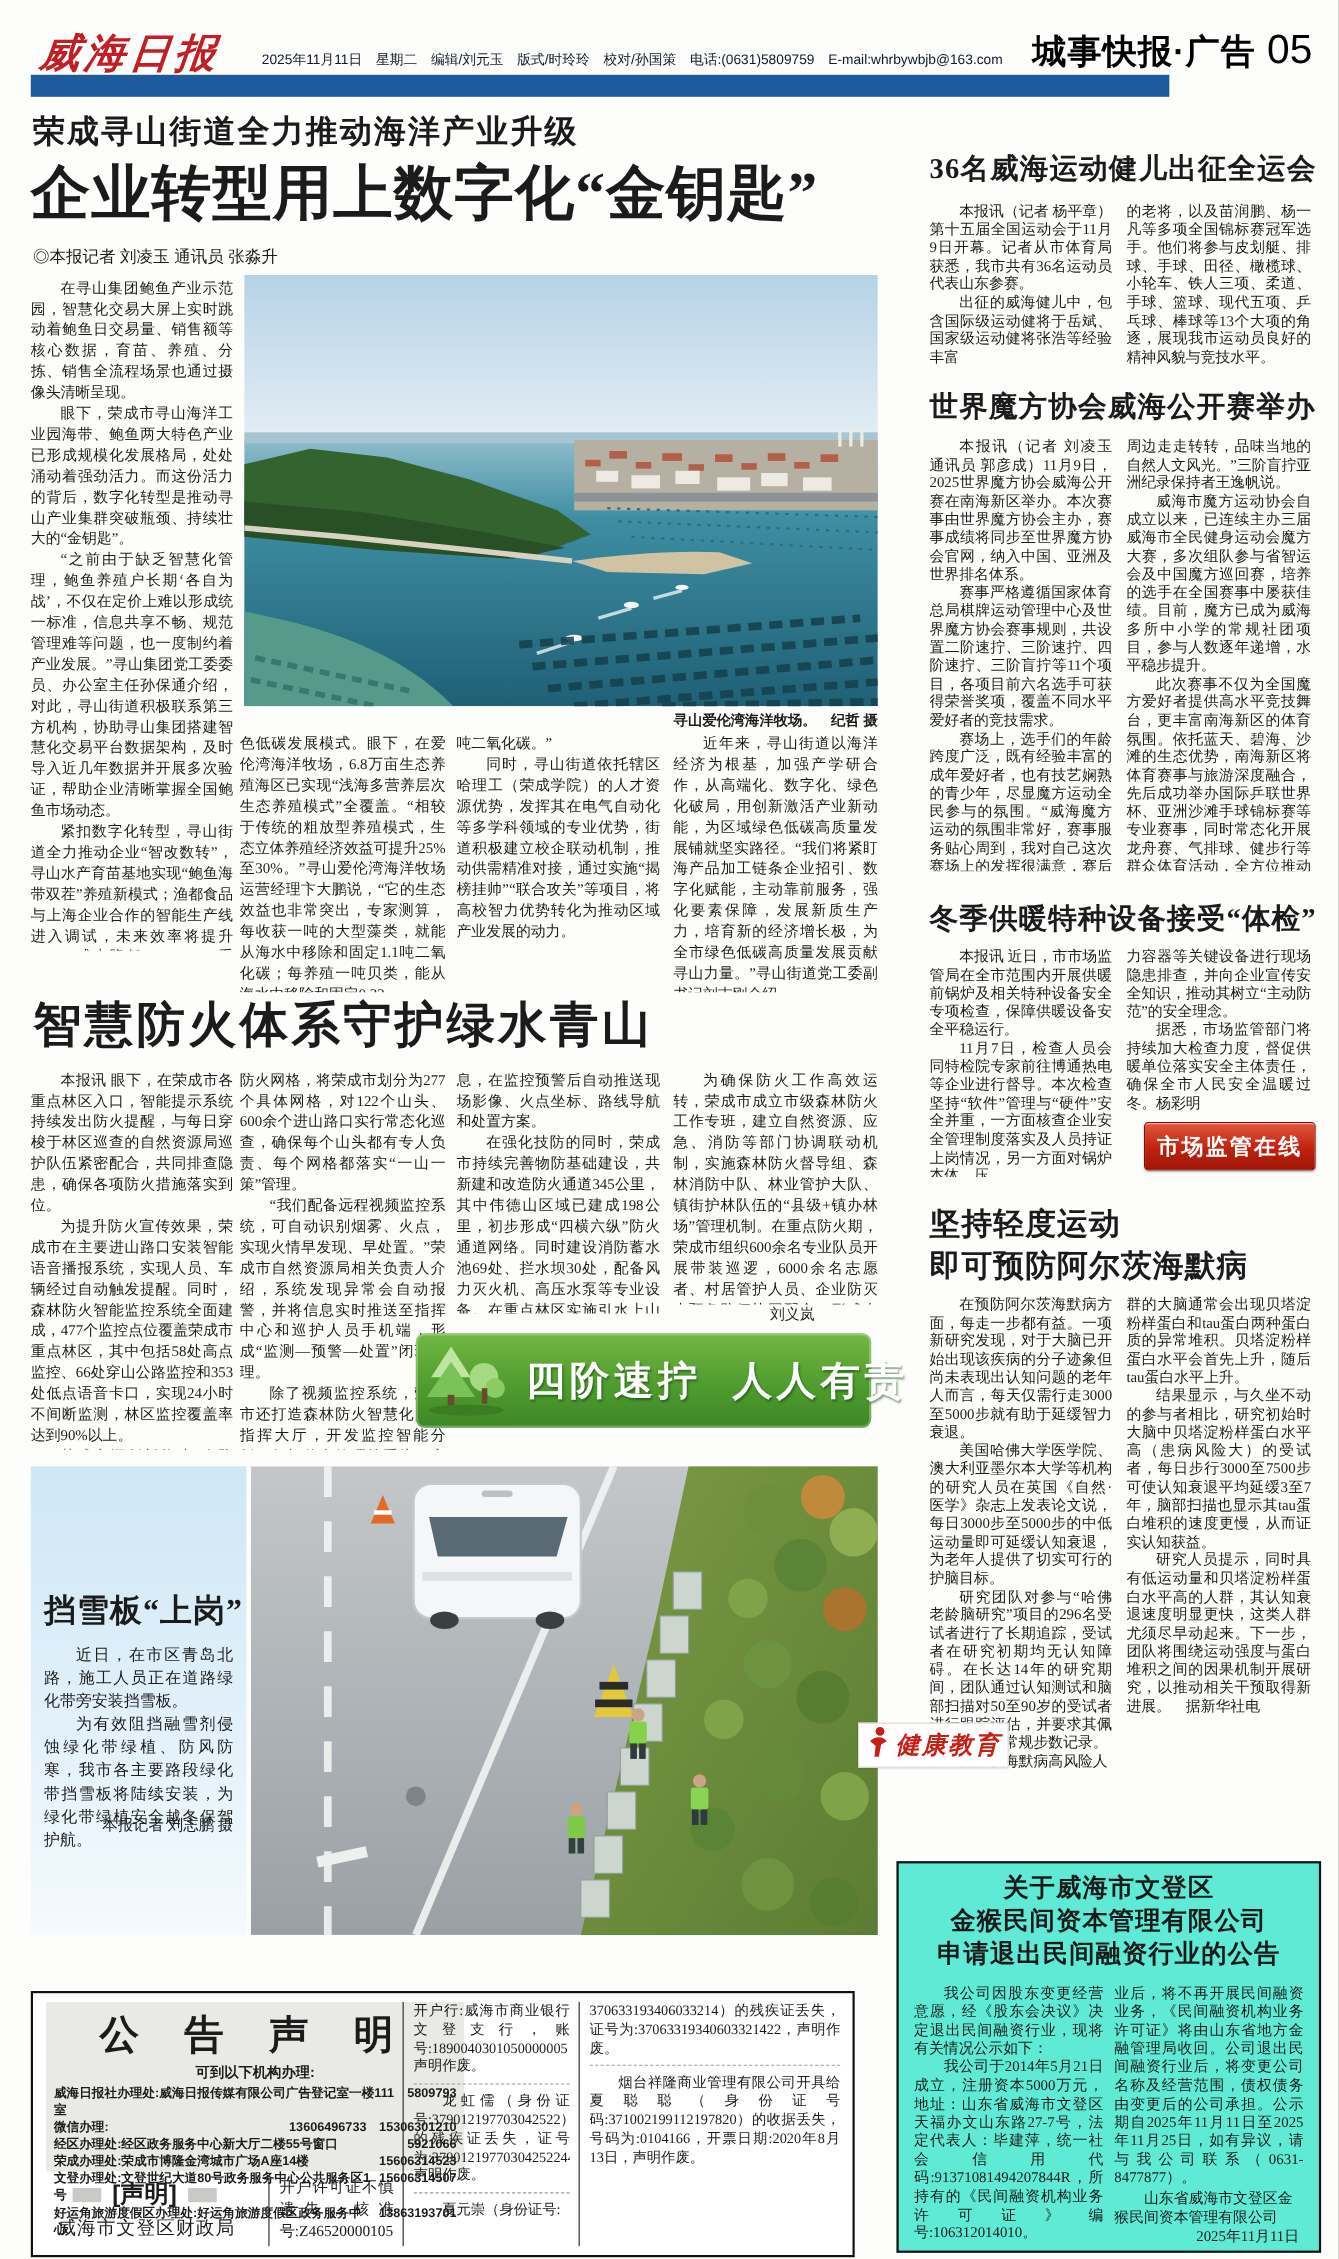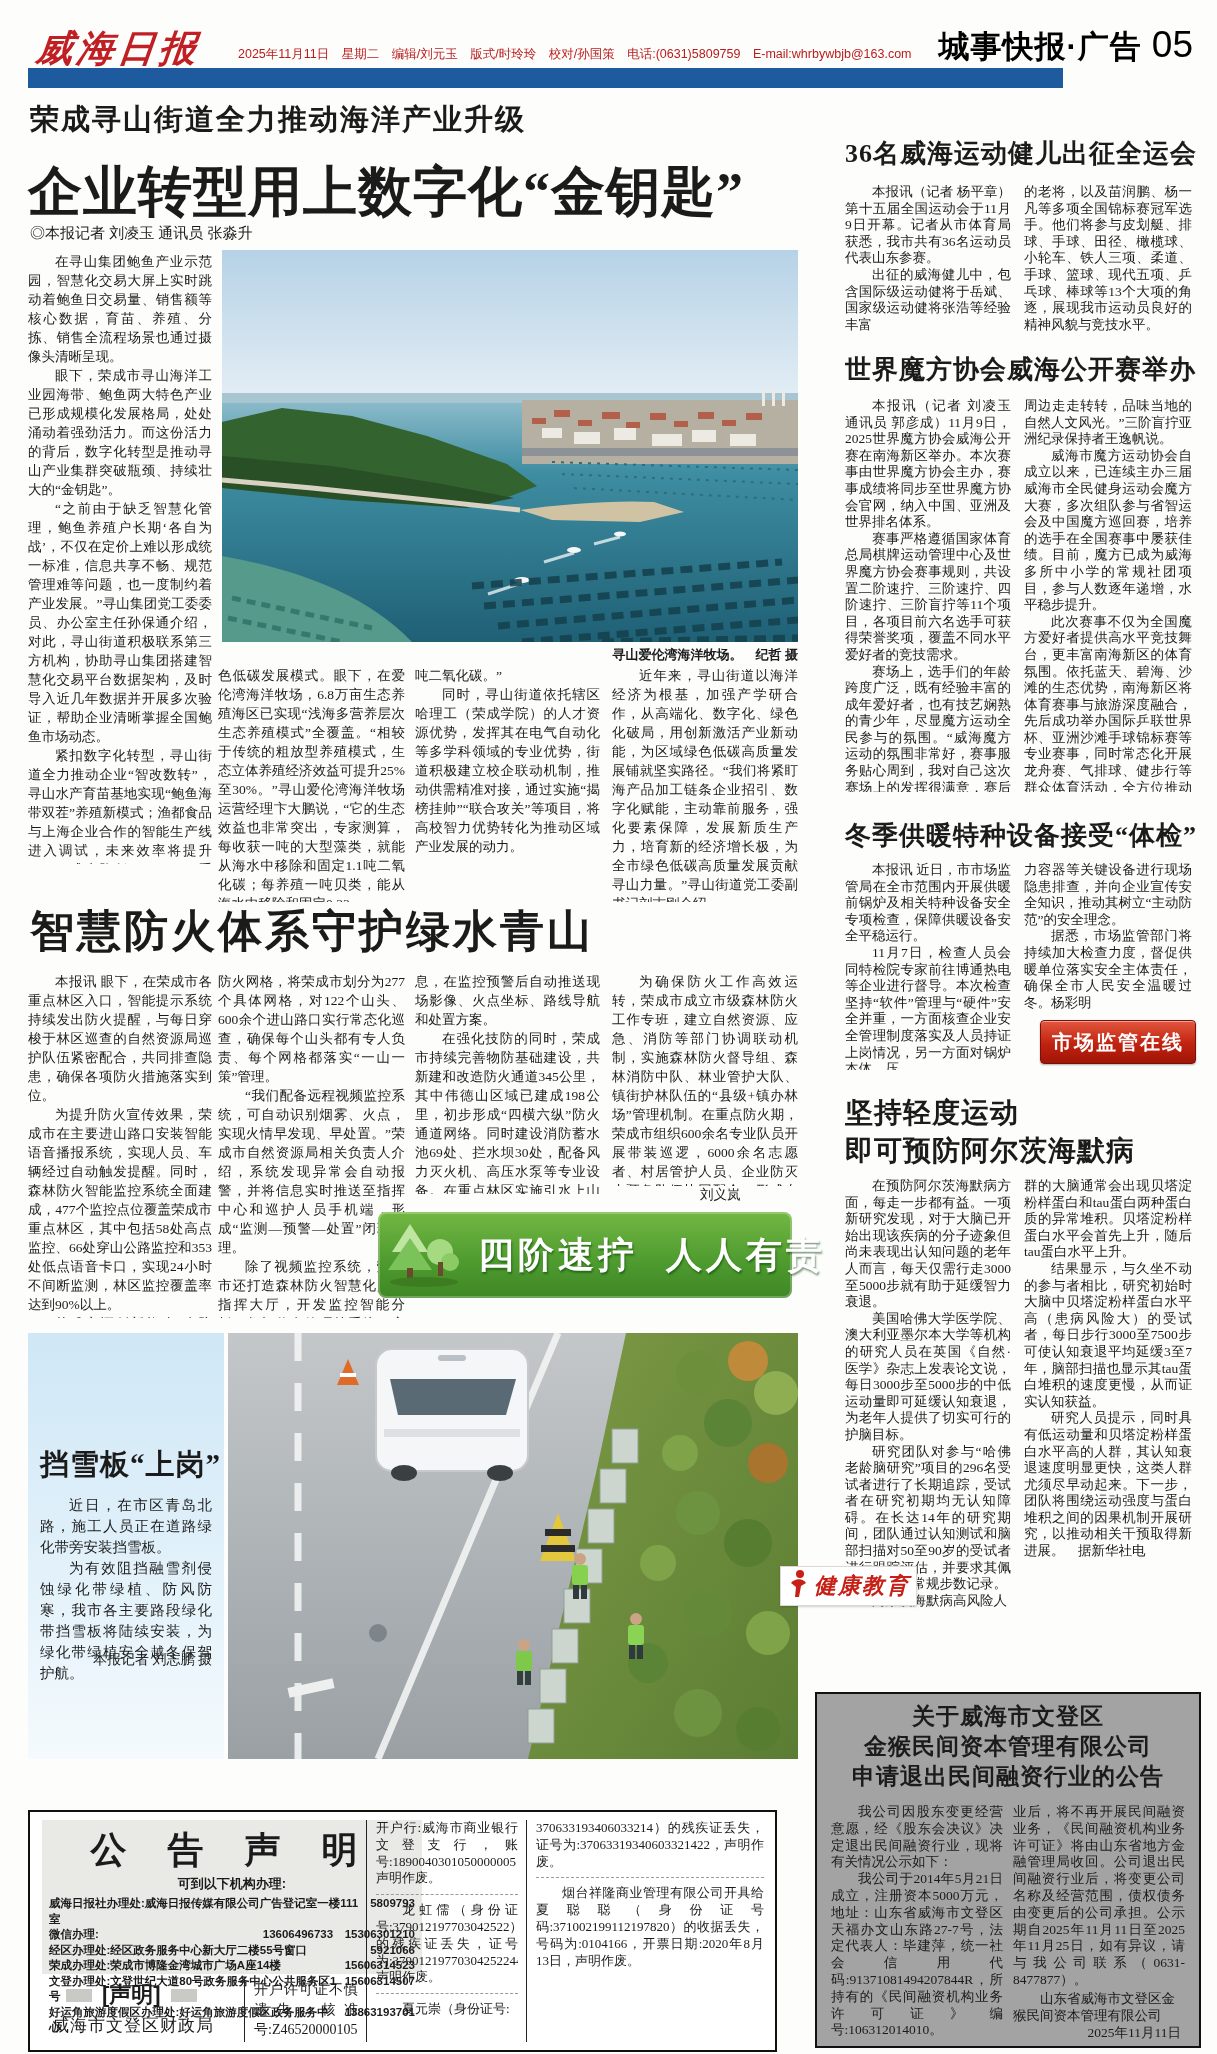--- a/index.html
+++ b/index.html
@@ -2,21 +2,21 @@
 <html><head>
 <meta charset="utf-8">
 <style>
   html,body{margin:0;padding:0;background:#9a9a9a;}
   .page{position:relative;width:1217px;height:2054px;margin:0 auto;background:#fdfdfb;
         font-family:"Liberation Serif","DejaVu Serif",serif;color:#1b1b1b;overflow:hidden;}
   .abs{position:absolute;}
   
   .masthead{font-family:"Liberation Serif",serif;font-weight:bold;font-style:italic;
             color:#c01f24;font-size:37px;letter-spacing:4px;transform:skewX(-6deg);}
-  .issue-info{font-family:"Liberation Sans","DejaVu Sans",sans-serif;font-size:12.5px;color:#b91c1c;}
+  .issue-info{font-family:"Liberation Sans","DejaVu Sans",sans-serif;font-size:12.5px;color:#0f172a;}
   .section-wrap{font-family:"Liberation Sans",sans-serif;font-weight:bold;color:#000;
                 text-align:right;white-space:nowrap;}
   .section-title{font-size:31px;letter-spacing:1px;}
   .page-no{font-size:37px;margin-left:10px;font-weight:normal;}
   .blue-bar{background:#1e5b9e;}
   
   .kicker{font-family:"Liberation Sans",sans-serif;font-weight:bold;font-size:29px;letter-spacing:2px;}
   .bighead{font-family:"Liberation Serif",serif;font-weight:900;font-size:54px;letter-spacing:1px;white-space:nowrap;}
   .byline{font-family:"Liberation Sans",sans-serif;font-size:15px;}
   .midhead{font-family:"Liberation Serif",serif;font-weight:900;font-size:44px;letter-spacing:3px;white-space:nowrap;}
@@ -61,21 +61,21 @@
   .office-row .office-phone{white-space:nowrap;}
   .decl-label{font-family:"Liberation Sans",sans-serif;font-weight:bold;font-size:22px;display:flex;align-items:center;gap:10px;}
   .chip{display:inline-block;width:26px;height:13px;background:#c9c9c6;}
   .decl-org{font-size:17px;letter-spacing:1px;}
   .vline{background:#222;width:1px;}
   .smallcol{font-size:13px;line-height:16.8px;text-align:justify;overflow:hidden;}
   .smallcol p{margin:0;text-indent:2em;}
   .smallcol.cont p:first-child{text-indent:0;}
   .smallcol.sep p + p{border-top:1px dashed #9a9a9a;padding-top:7px;margin-top:7px;}
   
-  .exit-box{border:2px solid #111;background:#a3a3a3;}
+  .exit-box{border:2px solid #111;background:#5eead4;}
   .exit-title{font-family:"Liberation Serif",serif;font-weight:900;font-size:23px;letter-spacing:1px;text-align:center;line-height:30px;white-space:nowrap;}
   .exit-col{font-size:13.5px;line-height:16.8px;text-align:justify;overflow:hidden;}
   .exit-col p{margin:0;text-indent:2em;}
   .exit-col.cont p:first-child{text-indent:0;}
   .exit-sig{font-size:13.5px;line-height:17px;}
   .exit-date{font-size:13.5px;text-align:right;}
   .photo{display:block;}
 </style>
 </head>
 <body>
@@ -83,21 +83,21 @@
 <div class="page">
 
   <div class="abs masthead" style="left:36px;top:24px;">威海日报</div>
   <div class="abs issue-info" style="left:238px;top:46px;width:820px;">2025年11月11日　星期二　编辑/刘元玉　版式/时玲玲　校对/孙国策　电话:(0631)5809759　E-mail:whrbywbjb@163.com</div>
   <div class="abs section-wrap" style="right:24px;top:24px;">
     <span class="section-title">城事快报·广告</span><span class="page-no">05</span>
   </div>
   <div class="abs blue-bar" style="left:28px;top:68px;width:1035px;height:20px;"></div>
 
   <div class="abs kicker" style="left:30px;top:100px;width:640px;">荣成寻山街道全力推动海洋产业升级</div>
-  <div class="abs bighead" style="left:28px;top:140px;width:775px;margin-top:16px;">企业转型用上数字化“金钥匙”</div>
+  <div class="abs bighead" style="left:28px;top:140px;width:775px;">企业转型用上数字化“金钥匙”</div>
   <div class="abs byline" style="left:30px;top:224px;width:430px;">◎本报记者 刘凌玉 通讯员 张淼升</div>
 
   <div class="abs col" style="left:28px;top:252px;width:184px;height:612px;">
       <p>在寻山集团鲍鱼产业示范园，智慧化交易大屏上实时跳动着鲍鱼日交易量、销售额等核心数据，育苗、养殖、分拣、销售全流程场景也通过摄像头清晰呈现。</p>
       <p>眼下，荣成市寻山海洋工业园海带、鲍鱼两大特色产业已形成规模化发展格局，处处涌动着强劲活力。而这份活力的背后，数字化转型是推动寻山产业集群突破瓶颈、持续壮大的“金钥匙”。</p>
       <p>“之前由于缺乏智慧化管理，鲍鱼养殖户长期‘各自为战’，不仅在定价上难以形成统一标准，信息共享不畅、规范管理难等问题，也一度制约着产业发展。”寻山集团党工委委员、办公室主任孙保通介绍，对此，寻山街道积极联系第三方机构，协助寻山集团搭建智慧化交易平台数据架构，及时导入近几年数据并开展多次验证，帮助企业清晰掌握全国鲍鱼市场动态。</p>
       <p>紧扣数字化转型，寻山街道全力推动企业“智改数转”，寻山水产育苗基地实现“鲍鱼海带双茬”养殖新模式；渔都食品与上海企业合作的智能生产线进入调试，未来效率将提升30%、成本降低15%……一系列数字化举措，推动寻山智慧海洋产业不断升级。</p>
     </div>
 
   <div class="abs" style="left:222px;top:250px;width:576px;height:392px;">

